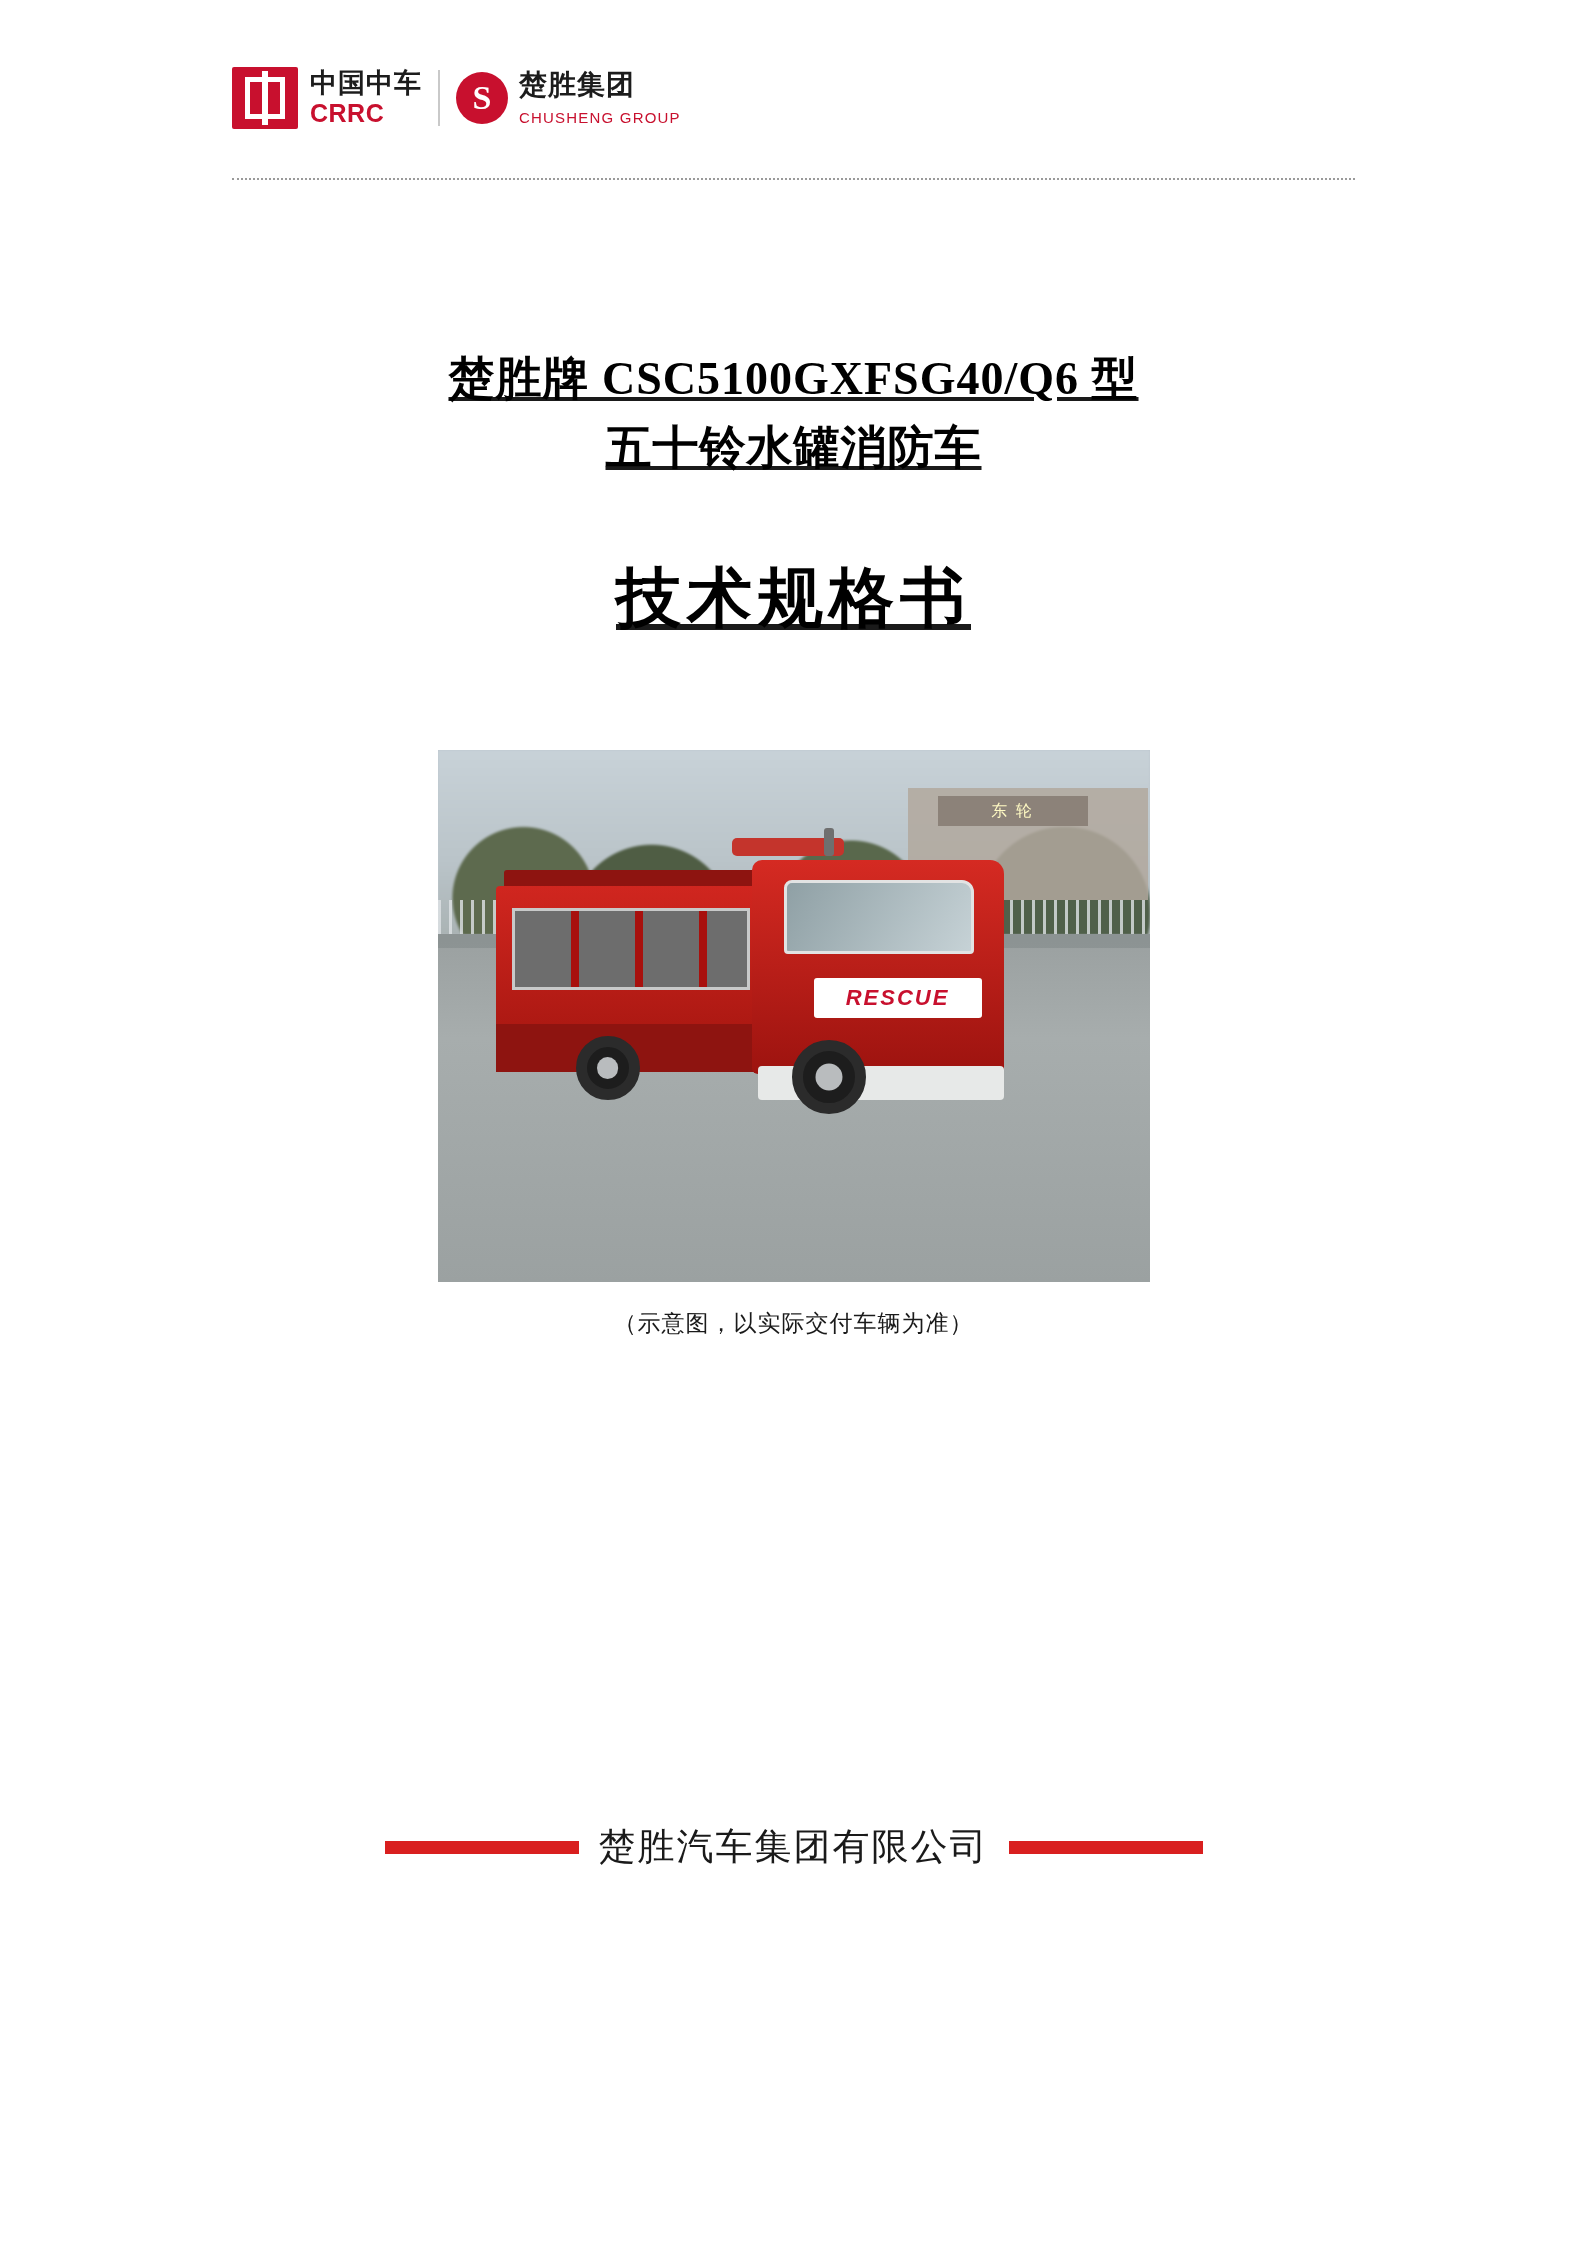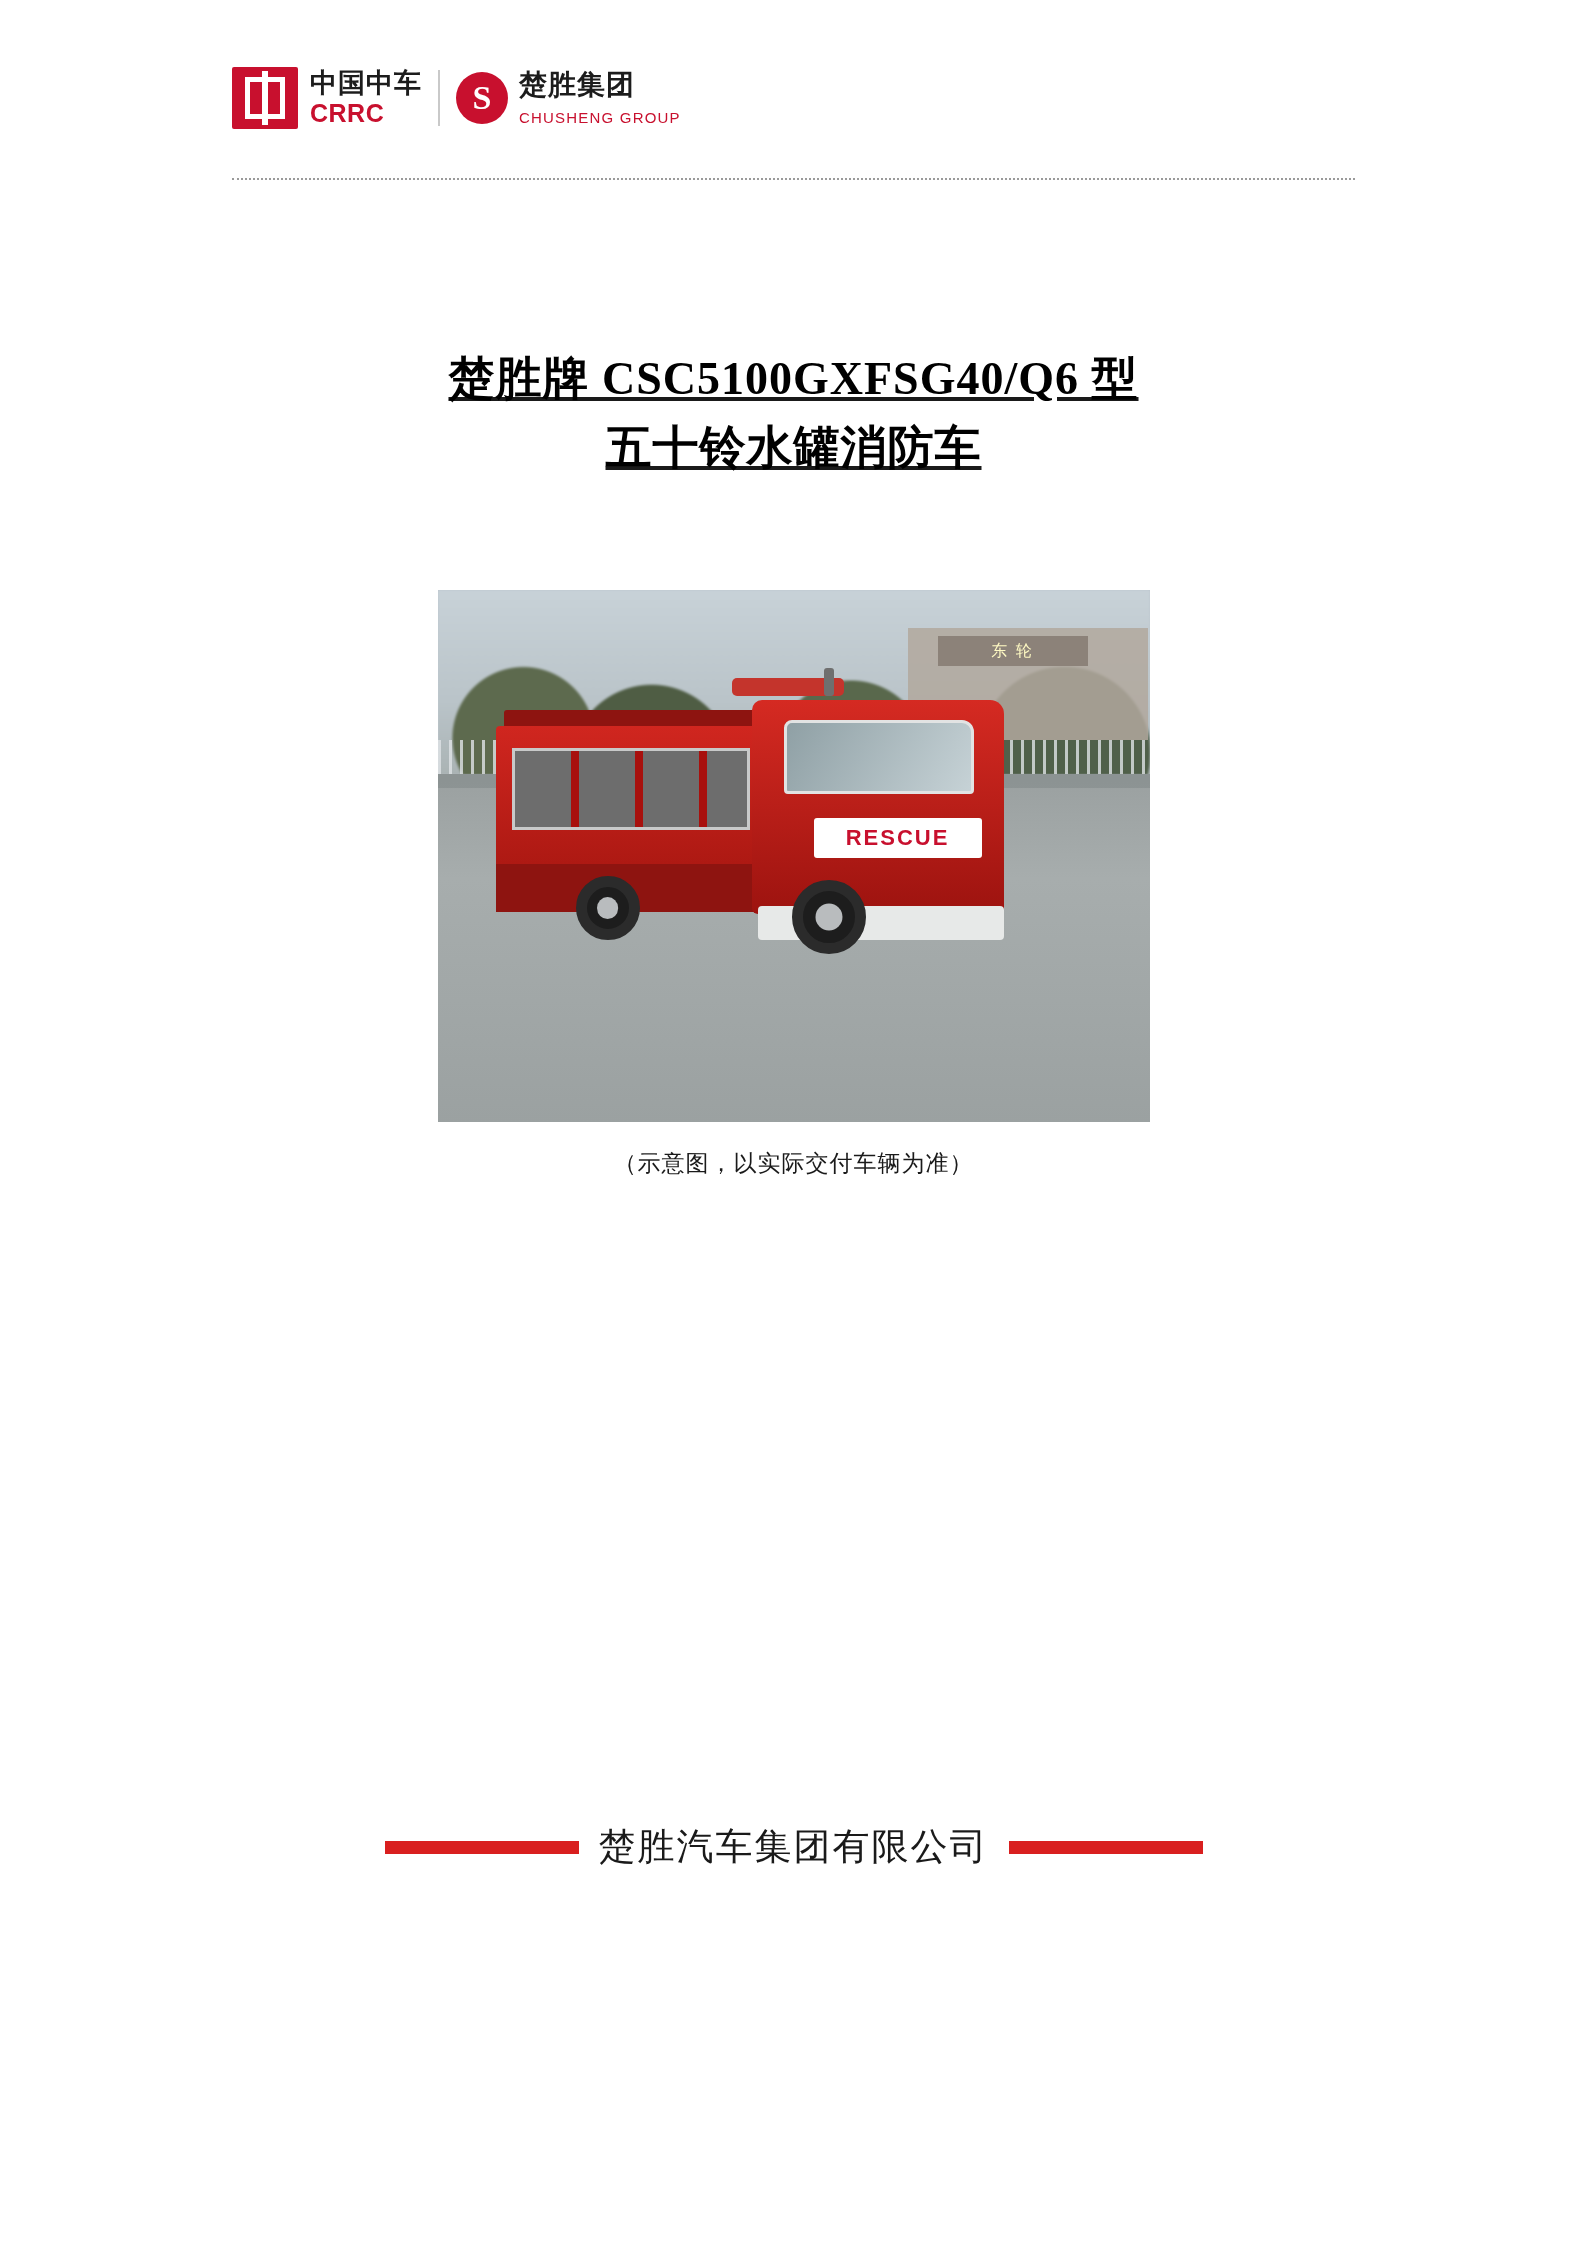--- a/index.html
+++ b/index.html
@@ -305,20 +305,21 @@
     width: 168px; height: 40px;
     background: #ffffff;
     border-radius: 3px;
     color: #c8102e;
     font-size: 22px;
     font-weight: bold;
     letter-spacing: 2px;
     display: flex;
     align-items: center;
     justify-content: center;
+    font-style: italic;
   }
   .bumper {
     position: absolute;
     left: 262px; top: 242px;
     width: 246px; height: 34px;
     background: #e7e9e8;
     border-radius: 4px;
   }
   .wheel {
     position: absolute;
@@ -411,20 +412,21 @@
 
     </div>
   </div>
   <div class="header-rule"></div>
 
   <div class="title-block">
     <div class="doc-title">
       <span>楚胜牌 CSC5100GXFSG40/Q6 型</span>
       <span class="line2">五十铃水罐消防车</span>
     </div>
+    <div class="doc-subtitle">技术规格书</div>
   </div>
 
   <div class="photo-wrap">
     <div class="photo">
       <div class="bg-trees"></div>
       <div class="bg-building"></div>
       <div class="bg-sign">东 轮</div>
       <div class="bg-fence"></div>
       <div class="ground"></div>
 

